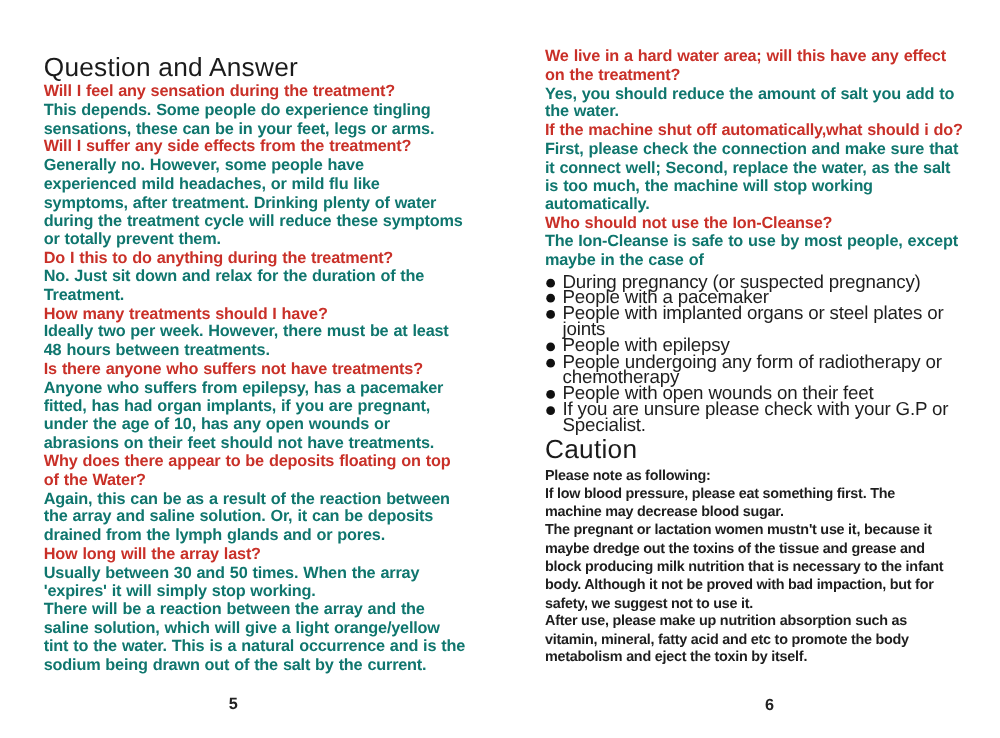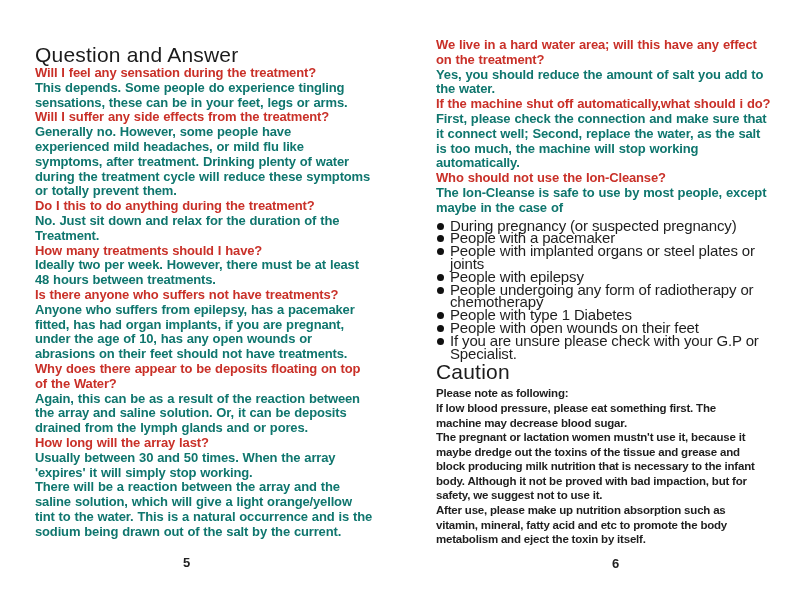--- a/index.html
+++ b/index.html
@@ -118,24 +118,20 @@
           <span class="bullet-icon"></span>
           <span class="bullet-text">People with epilepsy</span>
         </div>
         <div class="bullet-item">
           <span class="bullet-icon"></span>
           <span class="bullet-text">People undergoing any form of radiotherapy or
 chemotherapy</span>
         </div>
         <div class="bullet-item">
           <span class="bullet-icon"></span>
-          <span class="bullet-text">People with type 1 Diabetes</span>
-        </div>
-        <div class="bullet-item">
-          <span class="bullet-icon"></span>
           <span class="bullet-text">People with open wounds on their feet</span>
         </div>
         <div class="bullet-item">
           <span class="bullet-icon"></span>
           <span class="bullet-text">If you are unsure please check with your G.P or
 Specialist.</span>
         </div>
       </div>
       <div class="sec-title">Caution</div>
       <div class="p">Please note as following:</div>

